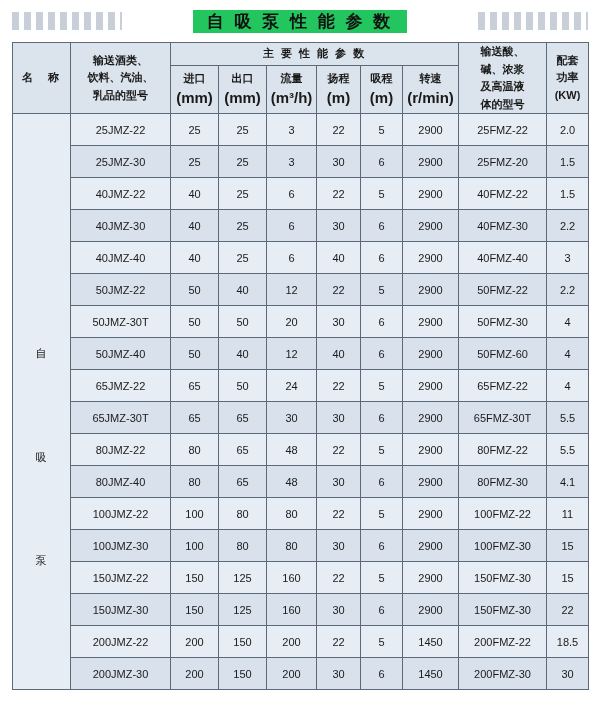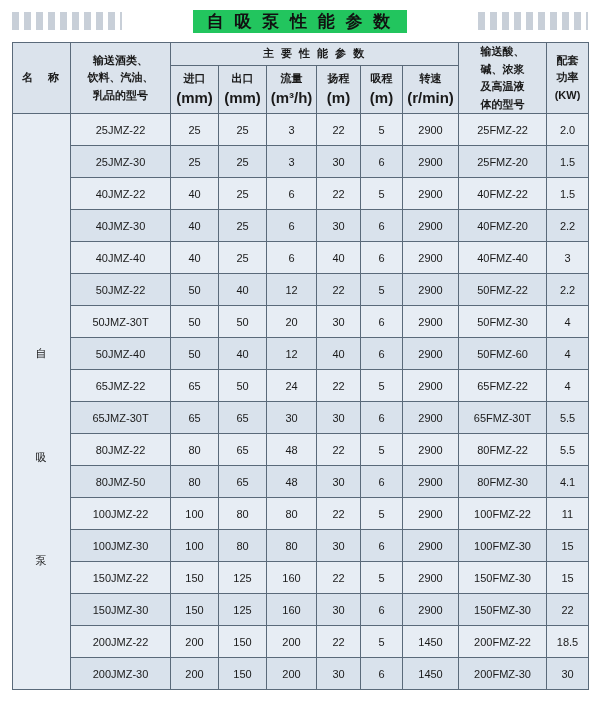--- a/index.html
+++ b/index.html
@@ -218,21 +218,21 @@
           <td>1.5</td>
         </tr>
         <tr class="even">
           <td class="model">40JMZ-30</td>
           <td>40</td>
           <td>25</td>
           <td>6</td>
           <td>30</td>
           <td>6</td>
           <td>2900</td>
-          <td class="model">40FMZ-20</td>
+          <td class="model">40FMZ-30</td>
           <td>2.2</td>
         </tr>
         <tr class="odd">
           <td class="model">40JMZ-40</td>
           <td>40</td>
           <td>25</td>
           <td>6</td>
           <td>40</td>
           <td>6</td>
           <td>2900</td>
@@ -299,21 +299,21 @@
           <td>80</td>
           <td>65</td>
           <td>48</td>
           <td>22</td>
           <td>5</td>
           <td>2900</td>
           <td class="model">80FMZ-22</td>
           <td>5.5</td>
         </tr>
         <tr class="even">
-          <td class="model">80JMZ-50</td>
+          <td class="model">80JMZ-40</td>
           <td>80</td>
           <td>65</td>
           <td>48</td>
           <td>30</td>
           <td>6</td>
           <td>2900</td>
           <td class="model">80FMZ-30</td>
           <td>4.1</td>
         </tr>
         <tr class="odd">

